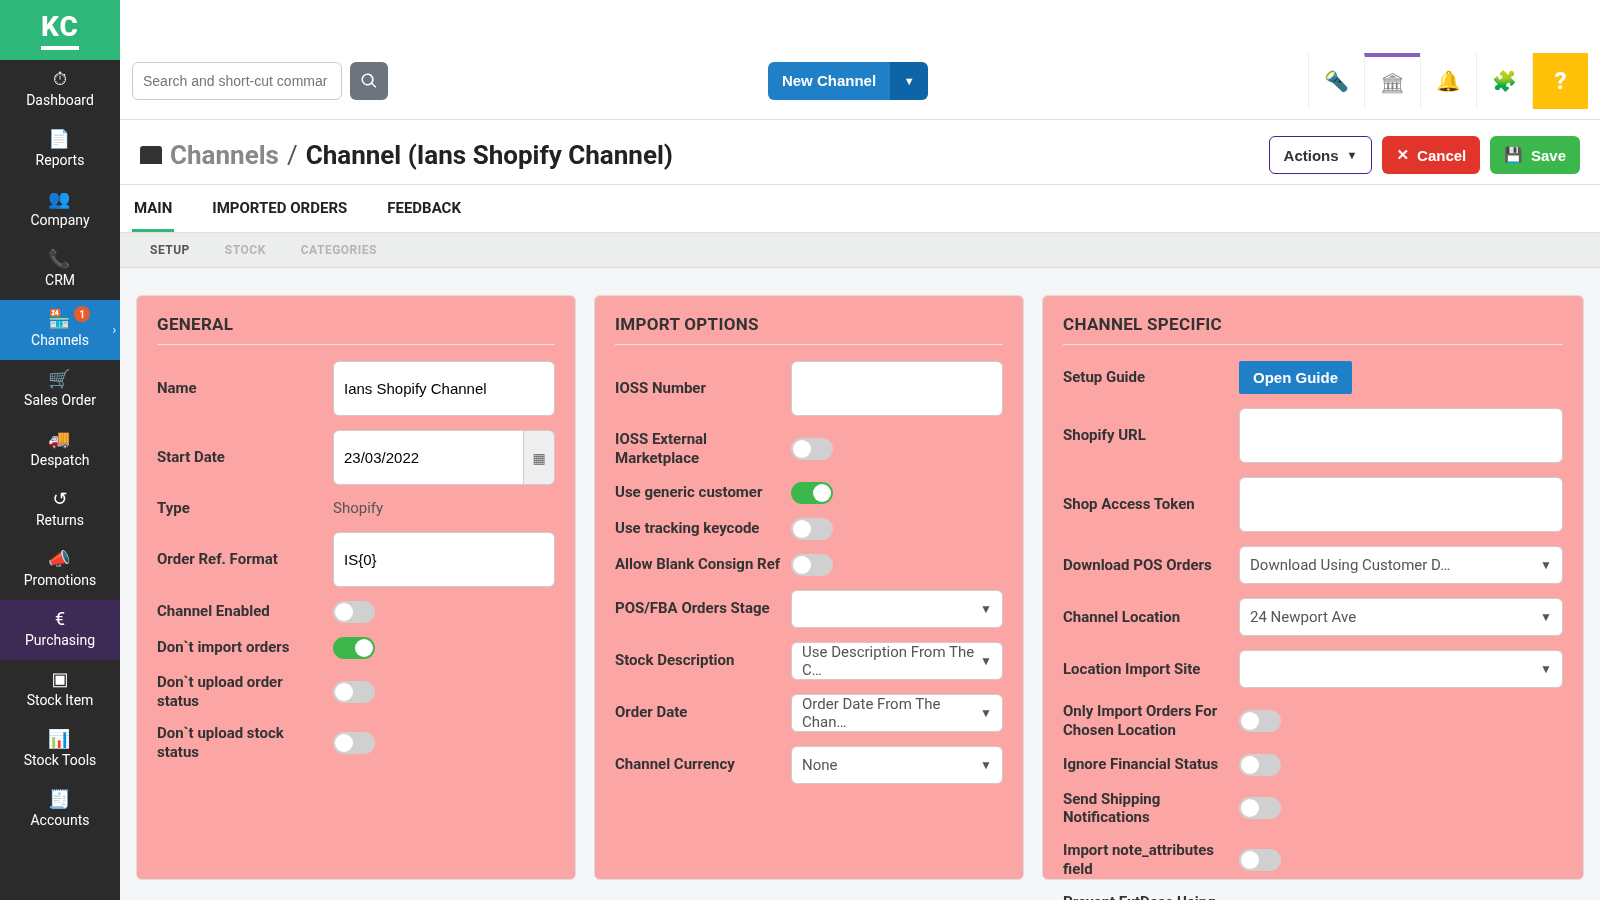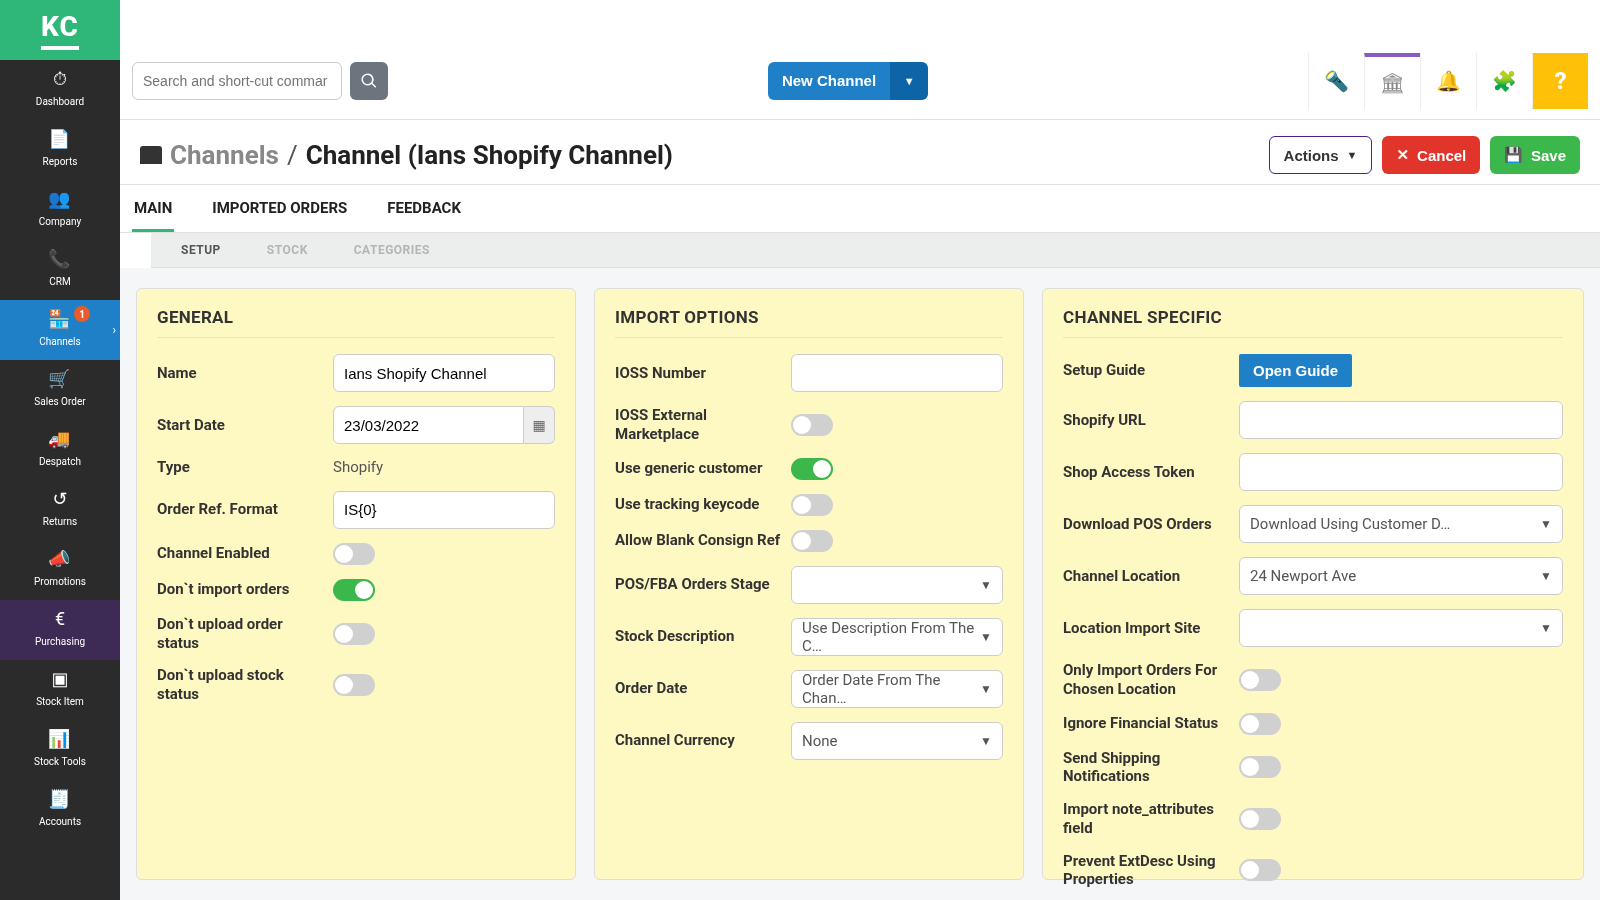--- a/index.html
+++ b/index.html
@@ -6,21 +6,21 @@
 body { font-family: -apple-system, "Segoe UI", Roboto, Arial, sans-serif; font-size: 14px; color: #333; background: #fff; overflow: hidden; }
 .app { display: flex; height: 900px; width: 1600px; }
 
 
 .sidebar { width: 120px; background: #2b2b2b; color: #fff; display: flex; flex-direction: column; }
 .logo { height: 60px; background: #2fb77a; display: flex; align-items: center; justify-content: center; font-weight: 800; font-size: 28px; color: #fff; letter-spacing: 1px; }
 .logo-inner { border-bottom: 4px solid #fff; padding-bottom: 3px; }
 .nav { flex: 1; overflow: hidden; }
 .nav-item { padding: 10px 6px 12px; text-align: center; cursor: pointer; position: relative; }
 .nav-item .ico { display: block; font-size: 18px; margin-bottom: 4px; line-height: 1; }
-.nav-item .lbl { font-size: 10px; margin-top: 6px; }
+.nav-item .lbl { font-size: 14px; margin-top: 6px; }
 .nav-item.active { background: #1f80c7; }
 .nav-item.active .chev-right { position: absolute; right: 4px; top: 50%; transform: translateY(-50%); font-size: 12px; }
 .nav-badge { position: absolute; top: 6px; right: 30px; background: #e85b2a; color: #fff; border-radius: 50%; width: 16px; height: 16px; font-size: 10px; display: flex; align-items: center; justify-content: center; font-weight: 700; }
 .nav-item.purchasing { background: #3d2a55; }
 
 
 .main { flex: 1; display: flex; flex-direction: column; }
 .topbar { height: 78px; border-bottom: 1px solid #e0e0e0; display: flex; align-items: center; padding: 16px 12px; gap: 8px; margin-top: 42px; }
 .search-input { height: 38px; width: 210px; border: 1px solid #ccc; border-radius: 6px; padding: 0 10px; font-size: 14px; color: #888; }
 .search-btn { width: 38px; height: 38px; border: none; border-radius: 6px; background: #6c757d; color: #fff; cursor: pointer; display: flex; align-items: center; justify-content: center; }
@@ -44,37 +44,37 @@
 .page-actions { margin-left: auto; display: flex; gap: 10px; }
 .btn-outline { background: #fff; border: 1px solid #4c1d95; color: #333; }
 .btn-red { background: #e1352b; color: #fff; }
 .btn-green { background: #3bb74b; color: #fff; }
 .caret { font-size: 11px; }
 
 
 .tabs-primary { display: flex; gap: 36px; padding: 0 12px; border-bottom: 1px solid #e0e0e0; }
 .tab-p { padding: 14px 2px 12px; font-weight: 700; font-size: 15px; cursor: pointer; color: #222; border-bottom: 3px solid transparent; }
 .tab-p.active { border-bottom-color: #2fb77a; }
-.tabs-secondary { display: flex; gap: 46px; padding: 10px 30px; background: #eceded; border-bottom: 1px solid #ddd; margin-left: 31px; }
+.tabs-secondary { display: flex; gap: 35px; padding: 10px 30px; background: #eceded; border-bottom: 1px solid #ddd; }
 .tab-s { font-size: 12px; font-weight: 700; color: #b5b5b5; cursor: pointer; letter-spacing: 0.5px; }
 .tab-s.active { color: #555; }
 
 
 .content { flex: 1; padding: 20px 16px; background: #f5f6f7; display: flex; gap: 18px; overflow: hidden; }
-.card { background: #fef9c3; border: 1px solid #ddd; border-radius: 6px; padding: 18px 20px 24px; }
+.card { background: #fca5a5; border: 1px solid #ddd; border-radius: 6px; padding: 18px 20px 24px; margin-top: 7px; }
 .card-general { width: 440px; }
 .card-import { width: 430px; }
 .card-specific { flex: 1; }
 .card h3 { font-size: 17px; font-weight: 700; margin-bottom: 10px; letter-spacing: 0.3px; }
 .card hr { border: none; border-top: 1px solid #e2e2e2; margin-bottom: 16px; }
 
 .row { display: flex; align-items: center; margin-bottom: 14px; gap: 10px; }
 .row .rlabel { width: 166px; font-size: 15px; font-weight: 700; color: #333; line-height: 1.25; }
 .row .rctrl { flex: 1; }
-.input-text { width: 100%; height: 38px; border: 1px solid #ccc; border-radius: 6px; padding: 10px 10px; font-size: 15px; }
+.input-text { width: 100%; height: 55px; border: 1px solid #ccc; border-radius: 6px; padding: 10px 10px; font-size: 15px; }
 .input-date-wrap { display: flex; }
 .input-date-wrap .input-text { border-radius: 6px 0 0 6px; }
 .date-btn { width: 36px; border: 1px solid #ccc; border-left: none; background: #eee; border-radius: 0 6px 6px 0; display: flex; align-items: center; justify-content: center; cursor: pointer; color: #666; }
 .static-val { font-size: 15px; color: #555; }
 
 .select-like { width: 100%; height: 38px; border: 1px solid #ccc; border-radius: 6px; padding: 0 10px; font-size: 15px; display: flex; align-items: center; justify-content: space-between; color: #555; cursor: pointer; background: #fff; }
 .select-like .sel-caret { color: #555; font-size: 12px; }
 
 .toggle { width: 42px; height: 22px; border-radius: 11px; background: #d0d0d0; position: relative; cursor: pointer; }
 .toggle::after { content: ""; position: absolute; width: 18px; height: 18px; background: #fff; border-radius: 50%; top: 2px; left: 2px; transition: left .1s; }

